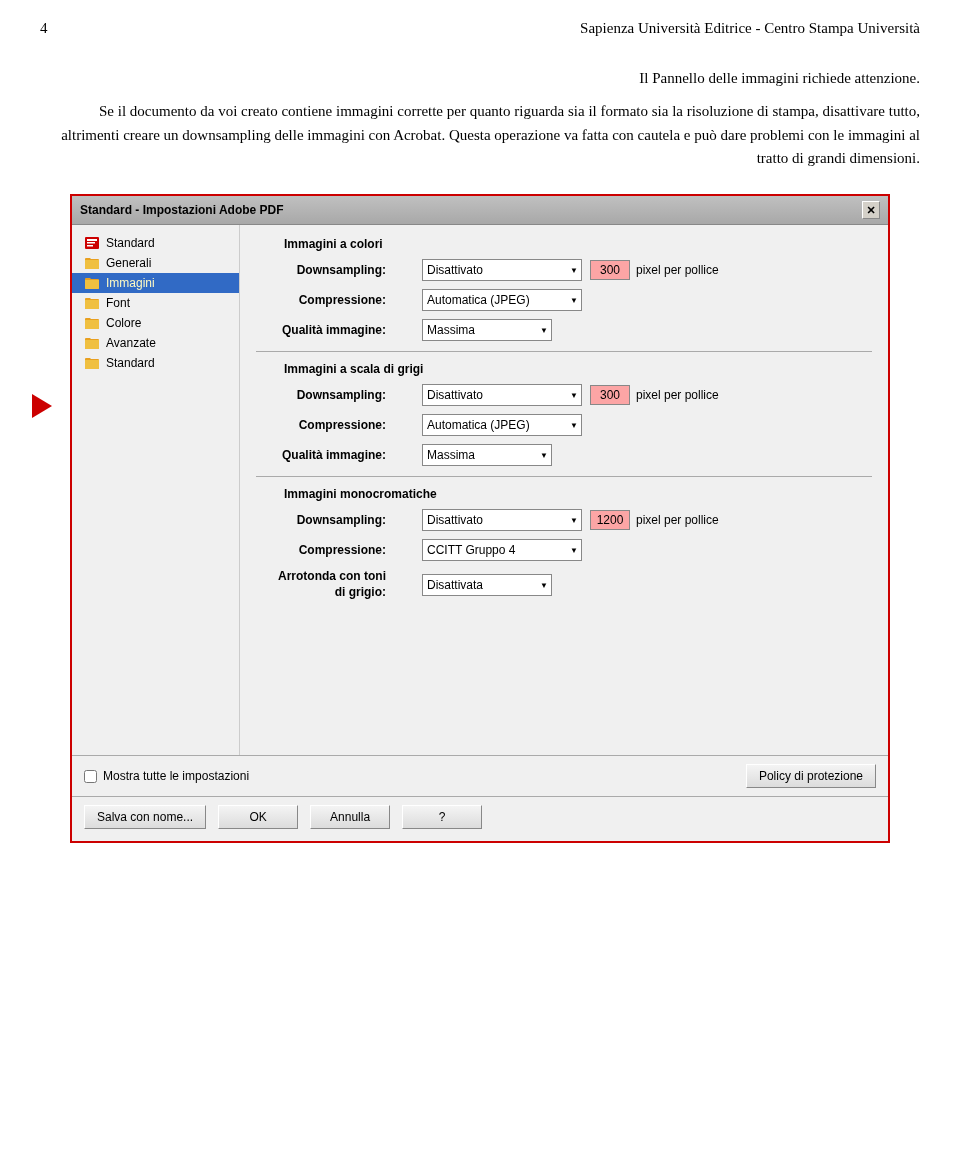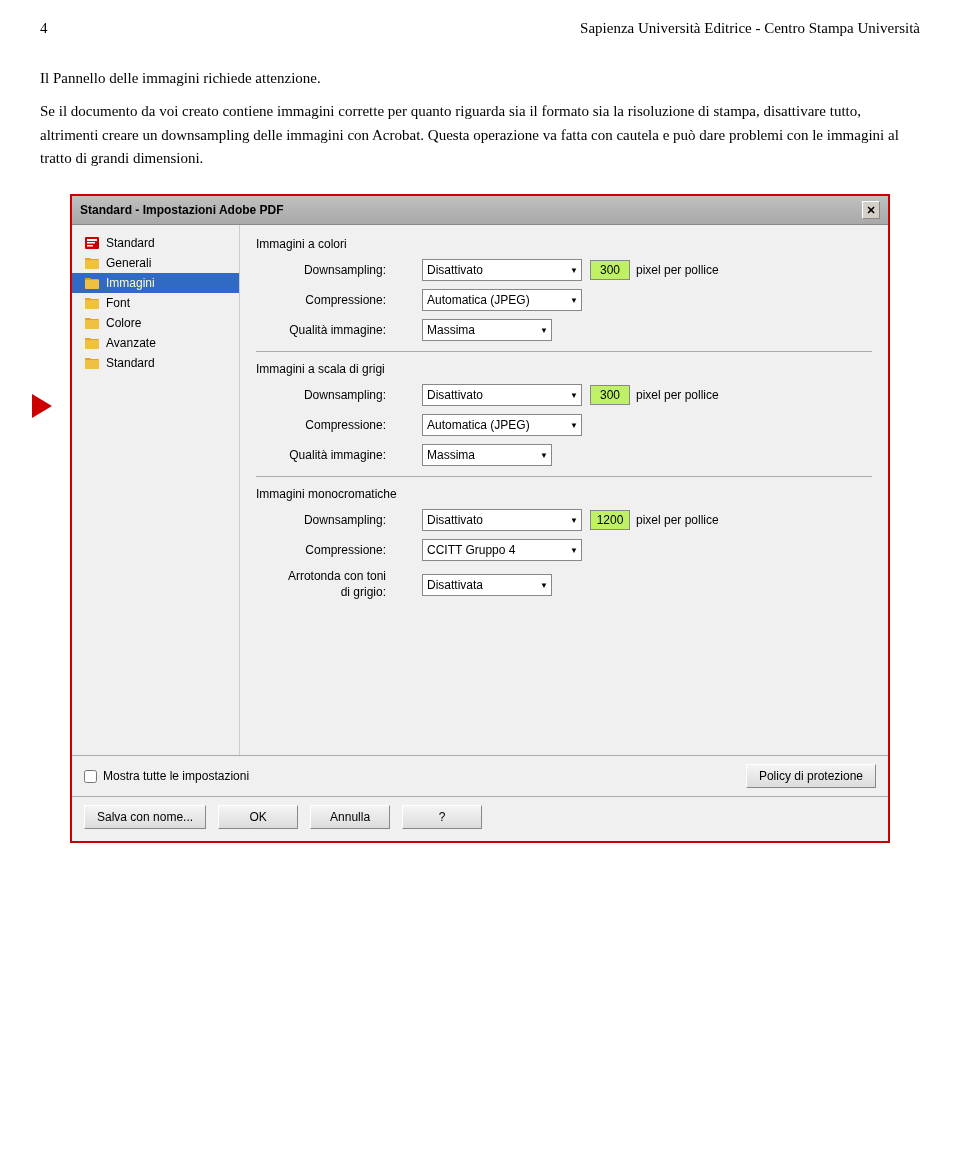--- a/index.html
+++ b/index.html
@@ -23,20 +23,21 @@
     }
     .page-title {
       font-size: 15px;
       text-align: right;
     }
 
     .text-content {
       margin-bottom: 24px;
       font-size: 15px;
       line-height: 1.55;
+      text-align: right;
     }
     .text-content p {
       margin-bottom: 10px;
     }
 
     
     .dialog-wrapper {
       display: flex;
       justify-content: center;
       margin-top: 10px;
@@ -119,36 +120,38 @@
 
     
     .dialog-main {
       flex: 1;
       padding: 12px 16px;
       background: #f0f0f0;
     }
 
     .section-title {
       font-size: 12px;
-      font-weight: normal;
+      font-weight: bold;
       margin-bottom: 8px;
       color: #000;
+      margin-left: 28px;
     }
 
     .form-row {
       display: flex;
       align-items: center;
       margin-bottom: 8px;
     }
 
     .form-label {
       width: 130px;
       text-align: right;
       margin-right: 8px;
       font-size: 12px;
+      font-weight: bold;
     }
 
     .form-select {
       height: 22px;
       font-size: 12px;
       background: #fff;
       border: 1px solid #888;
       padding: 0 4px;
       appearance: none;
       -webkit-appearance: none;
@@ -173,21 +176,21 @@
       padding-right: 20px;
       margin-left: 28px;
     }
 
     .select-wide { width: 160px; }
     .select-medium { width: 130px; }
 
     .pixel-value {
       margin-left: 8px;
       font-size: 12px;
-      background: #bef264;
+      background: #fca5a5;
       border: 1px solid #888;
       width: 40px;
       text-align: center;
       padding: 2px 4px;
       display: inline-block;
     }
 
     .pixel-label {
       margin-left: 6px;
       font-size: 12px;

